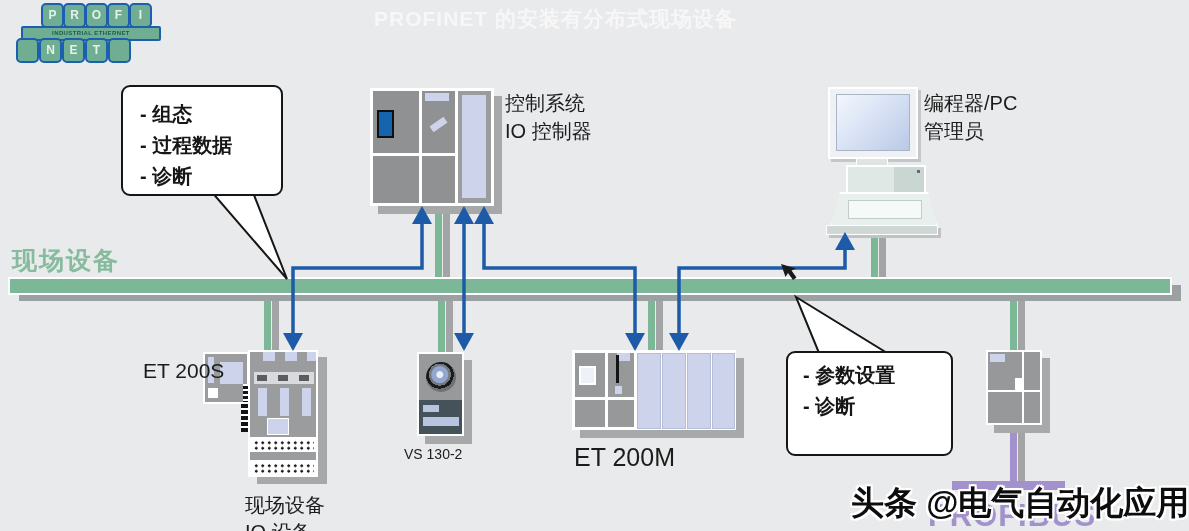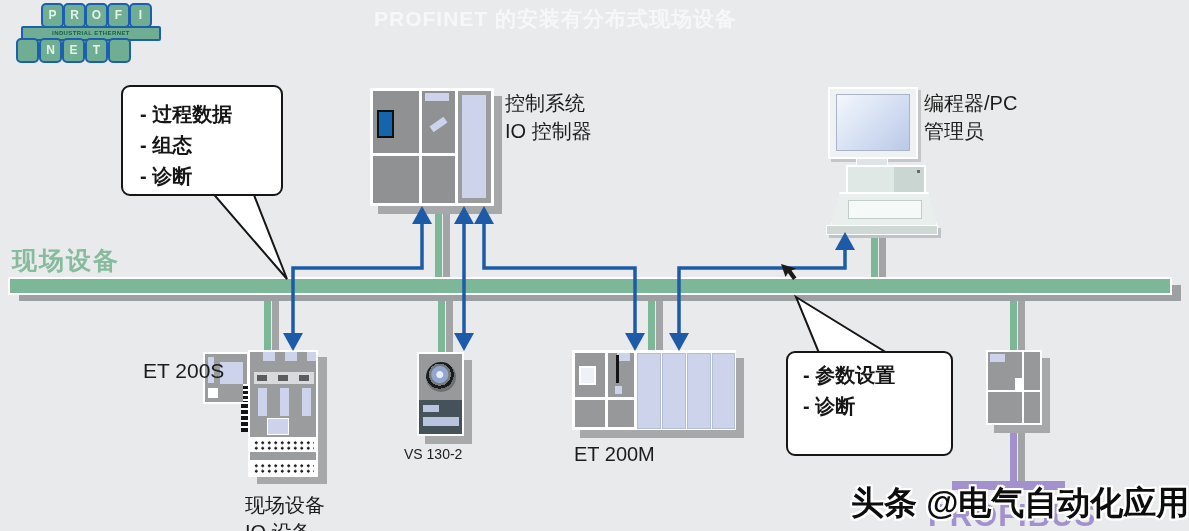--- a/index.html
+++ b/index.html
@@ -168,21 +168,21 @@
       <div class="abs" style="left:8px;top:2px;width:3px;height:28px;background:#141414;"></div>
       <div class="abs lav" style="left:7px;top:33px;width:7px;height:8px;"></div>
     </div>
     <div class="abs g" style="left:3px;top:50px;width:30px;height:27px;background:#96989a;"></div>
     <div class="abs g" style="left:36px;top:50px;width:26px;height:27px;background:#96989a;"></div>
     <div class="abs lav" style="left:65px;top:3px;width:22px;height:74px;border:1px solid #b4bdd8;"></div>
     <div class="abs lav" style="left:90px;top:3px;width:22px;height:74px;border:1px solid #b4bdd8;"></div>
     <div class="abs lav" style="left:115px;top:3px;width:22px;height:74px;border:1px solid #b4bdd8;"></div>
     <div class="abs lav" style="left:140px;top:3px;width:21px;height:74px;border:1px solid #b4bdd8;"></div>
   </div>
-  <div class="abs cn" style="left:574px;top:443px;font-size:20px;">ET 200M</div>
+  <div class="abs cn" style="left:574px;top:443px;font-size:25px;">ET 200M</div>
 
   <div class="panel" style="left:986px;top:350px;width:56px;height:75px;">
     <div class="abs g" style="left:2px;top:2px;width:52px;height:71px;background:#96989a;">
       <div class="abs lav" style="left:2px;top:2px;width:15px;height:8px;"></div>
       <div class="abs" style="left:34px;top:0;width:2px;height:38px;background:#fff;"></div>
       <div class="abs" style="left:27px;top:26px;width:8px;height:12px;background:#fff;"></div>
       <div class="abs" style="left:0;top:38px;width:52px;height:2px;background:#fff;"></div>
       <div class="abs" style="left:34px;top:40px;width:2px;height:31px;background:#fff;"></div>
     </div>
   </div>
@@ -203,22 +203,22 @@
       <polygon points="454,333 474,333 464,351"></polygon>
       <polygon points="625,333 645,333 635,351"></polygon>
       <polygon points="669,333 689,333 679,351"></polygon>
     </g>
     <polygon points="210,190 252,190 287,279" style="fill:#fff;stroke:#161616;stroke-width:2;"></polygon>
     <polygon points="796,297 887,353 819,353" style="fill:#fff;stroke:#161616;stroke-width:2;"></polygon>
     <path d="M781,264 l4.5,13 l2.5,-4 l5,7 l3.5,-2.5 l-5,-7 l4.5,-2 z" style="fill:#1a1a1a;"></path>
   </svg>
 
   <div class="bubble" style="left:121px;top:85px;width:162px;height:111px;padding:12px 0 0 17px;box-sizing:border-box;">
+    <div>- 组态</div>
     <div>- 过程数据</div>
-    <div>- 组态</div>
     <div>- 诊断</div>
   </div>
   <div class="bubble" style="left:786px;top:351px;width:167px;height:105px;padding:7px 0 0 15px;box-sizing:border-box;">
     <div>- 参数设置</div>
     <div>- 诊断</div>
   </div>
 
   <div class="wm" style="left:851px;top:481px;">头条 @电气自动化应用</div>
 
 </div>

